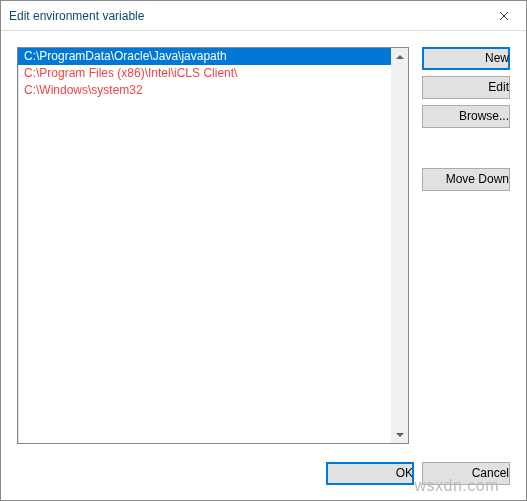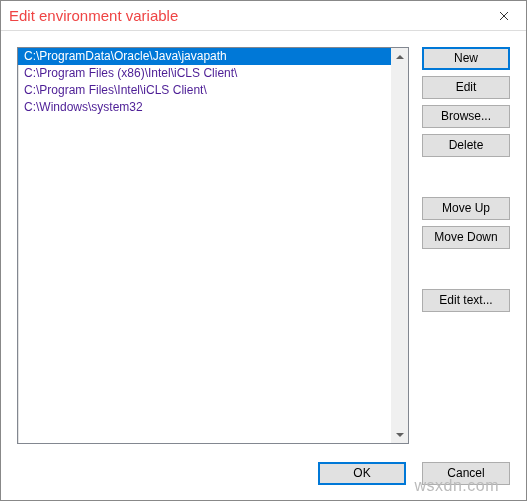--- a/index.html
+++ b/index.html
@@ -1,55 +1,55 @@
 <!DOCTYPE html>
 <html><head>
 <meta charset="utf-8">
 <style>
   * { box-sizing: border-box; font-family: "Segoe UI", Tahoma, sans-serif; font-size: 12px; }
   html, body { margin: 0; padding: 0; width: 527px; height: 501px; background: #fff; }
   .window { width: 527px; height: 501px; border: 1px solid #888; background: #fff; display: flex; flex-direction: column; }
   .titlebar { height: 30px; background: #fff; display: flex; align-items: center; justify-content: space-between; padding-left: 8px; border-bottom: 1px solid #ddd; }
-  .title-text { font-size: 15px; color: #ef4444; }
+  .title-text { font-size: 12px; color: #0c4a6e; }
   .close-btn { width: 45px; height: 30px; display: flex; align-items: center; justify-content: center; color: #333; }
   .body { flex: 1; padding: 16px 16px 8px 16px; display: flex; flex-direction: column; }
   .main-row { flex: 1; display: flex; gap: 13px; }
   .list-wrap { flex: 1; position: relative; }
   .listbox {
     width: 100%; height: 100%;
     border: 1px solid #828790;
     box-shadow: inset 1px 1px 0 #e3e3e3;
     background: #fff;
     overflow: hidden;
     position: relative;
   }
   .list-inner { position: absolute; top: 0; left: 0; right: 17px; bottom: 0; overflow: hidden; }
-  .item { padding: 1px 6px; height: 17px; line-height: 15px; white-space: nowrap; color: #4c1d95; }
+  .item { padding: 1px 6px; height: 17px; line-height: 15px; white-space: nowrap; color: #ef4444; }
   .item.selected { background: #0078d7; color: #fff; }
   .vscroll {
     position: absolute; right: 0; top: 0; bottom: 0; width: 17px;
     background: #f0f0f0;
     display: flex; flex-direction: column;
   }
   .sb-btn { height: 17px; background: #f0f0f0; display:flex; align-items:center; justify-content:center; color:#505050; font-size:8px; }
   .sb-track { flex: 1; background: #f0f0f0; }
   .button-col { width: 88px; display: flex; flex-direction: column; gap: 6px; }
   .win-btn {
     height: 23px; width: 88px;
     background: #e1e1e1;
     border: 1px solid #adadad;
     color: #000;
     padding: 0;
     cursor: default;
-    text-align: center;
+    text-align: right;
     line-height: 21px;
   }
   .win-btn.defbtn { border: 1px solid #0078d7; box-shadow: inset 0 0 0 1px #0078d7; }
   .gap-lg { height: 28px; }
-  .footer { height: 48px; display: flex; align-items: center; justify-content: flex-end; gap: 16px; padding-right: 0; padding-top: 10px; }
+  .footer { height: 48px; display: flex; align-items: center; justify-content: flex-end; gap: 8px; padding-right: 0; padding-top: 10px; }
 </style>
 </head>
 <body>
 
 <div class="window">
 
   <div class="titlebar">
     <span class="title-text">Edit environment variable</span>
     <div class="close-btn">
       <svg width="10" height="10" viewBox="0 0 10 10">
@@ -59,21 +59,20 @@
   </div>
 
   <div class="body">
     <div class="main-row">
 
       <div class="list-wrap">
         <div class="listbox">
           <div class="list-inner">
             <div class="item selected">C:\ProgramData\Oracle\Java\javapath</div>
             <div class="item">C:\Program Files (x86)\Intel\iCLS Client\</div>
-            <div class="item">C:\Program Files\Intel\iCLS Client\</div>
             <div class="item">C:\Windows\system32</div>
           </div>
           <div class="vscroll">
             <div class="sb-btn">
               <svg width="8" height="4" viewBox="0 0 8 4">
                   <path d="M0 4 L4 0 L8 4 Z" fill="#606060"></path>
                 </svg>
             </div>
             <div class="sb-track"></div>
             <div class="sb-btn">
@@ -82,26 +81,23 @@
                 </svg>
             </div>
           </div>
         </div>
       </div>
 
       <div class="button-col">
         <button class="win-btn defbtn">New</button>
         <button class="win-btn">Edit</button>
         <button class="win-btn">Browse...</button>
-        <button class="win-btn">Delete</button>
         <div class="gap-lg"></div>
-        <button class="win-btn">Move Up</button>
         <button class="win-btn">Move Down</button>
         <div class="gap-lg"></div>
-        <button class="win-btn">Edit text...</button>
       </div>
 
     </div>
 
     <div class="footer">
       <button class="win-btn defbtn">OK</button>
       <button class="win-btn">Cancel</button>
     </div>
   </div>
   <div style="position:absolute; bottom:6px; right:28px; font-size:16px; color:#bbb; letter-spacing:0.5px;">wsxdn.com</div>

